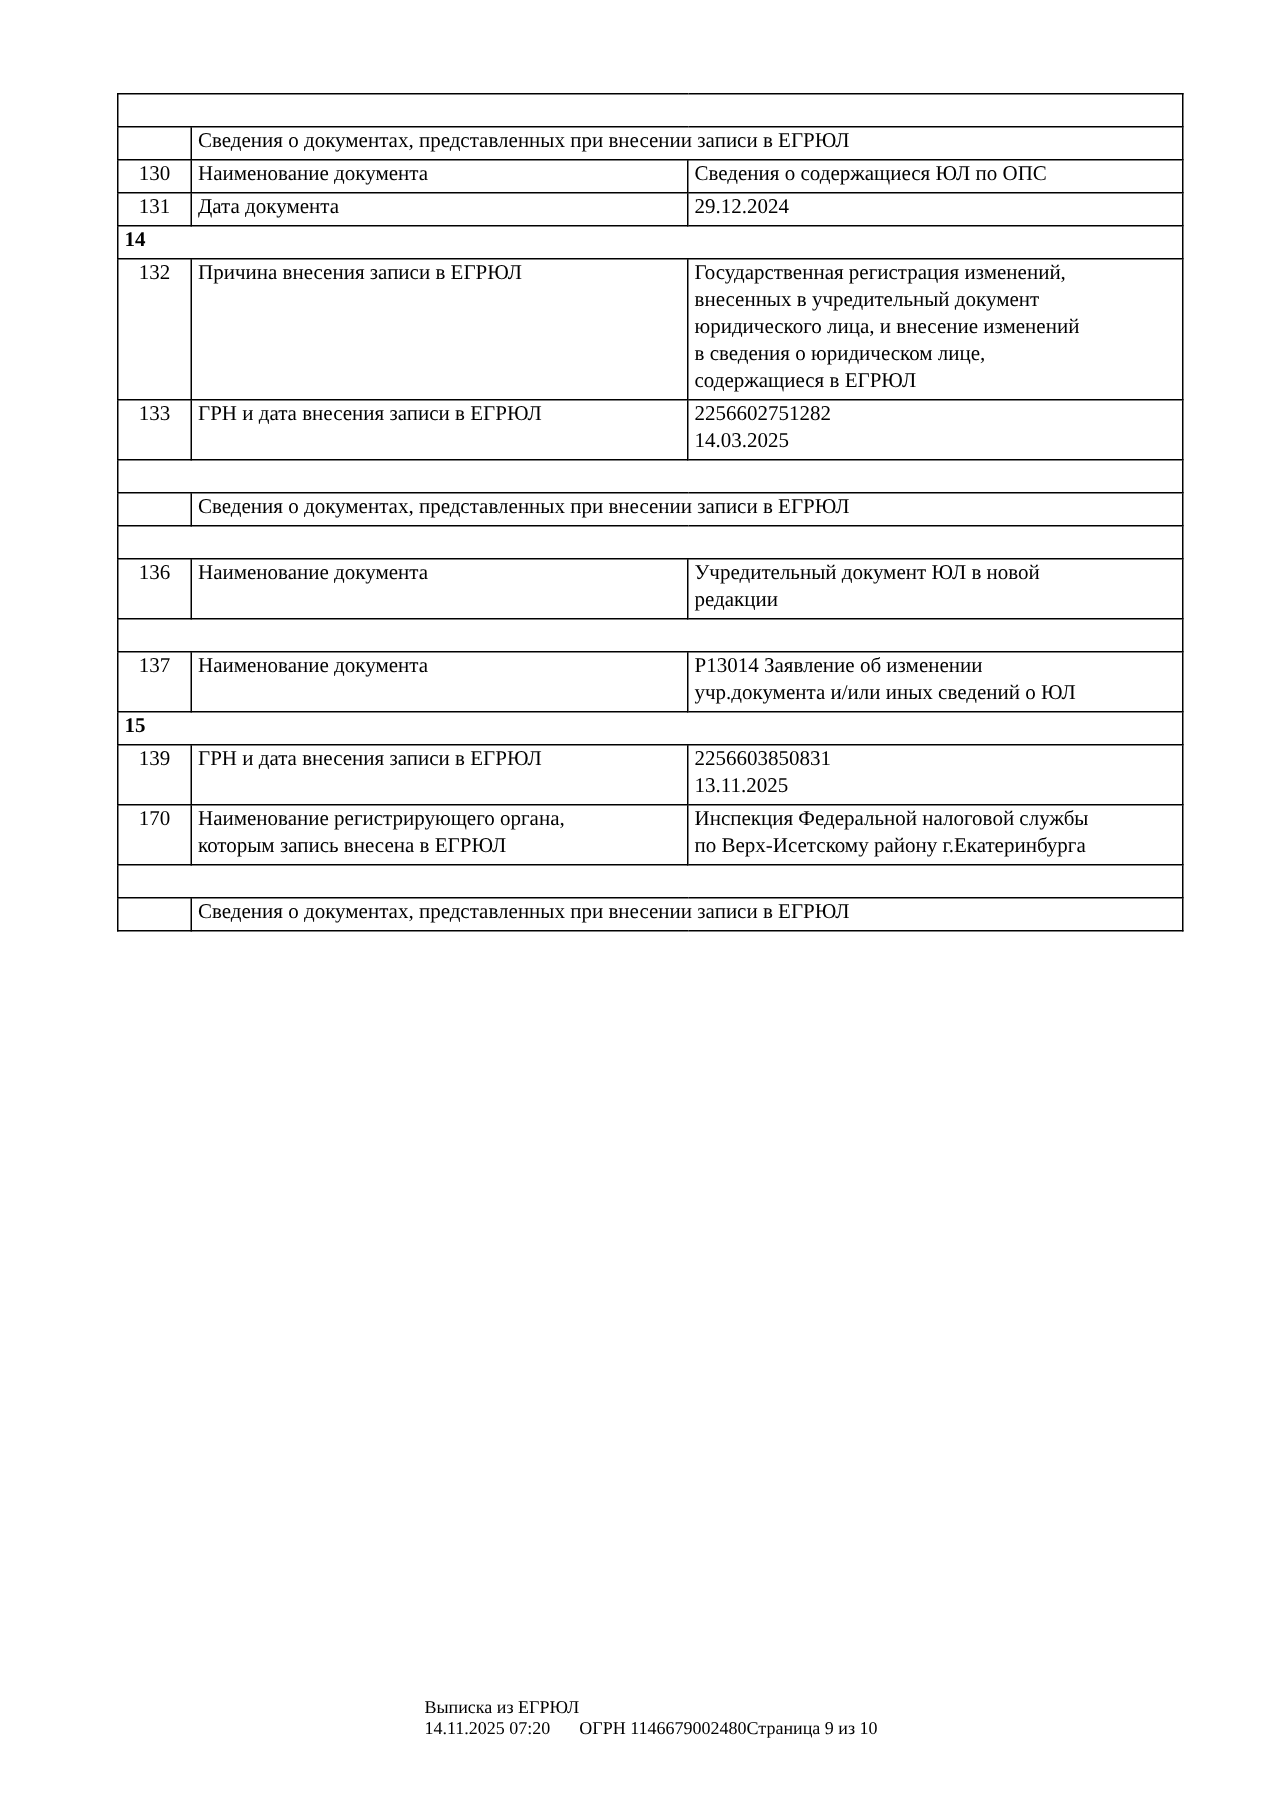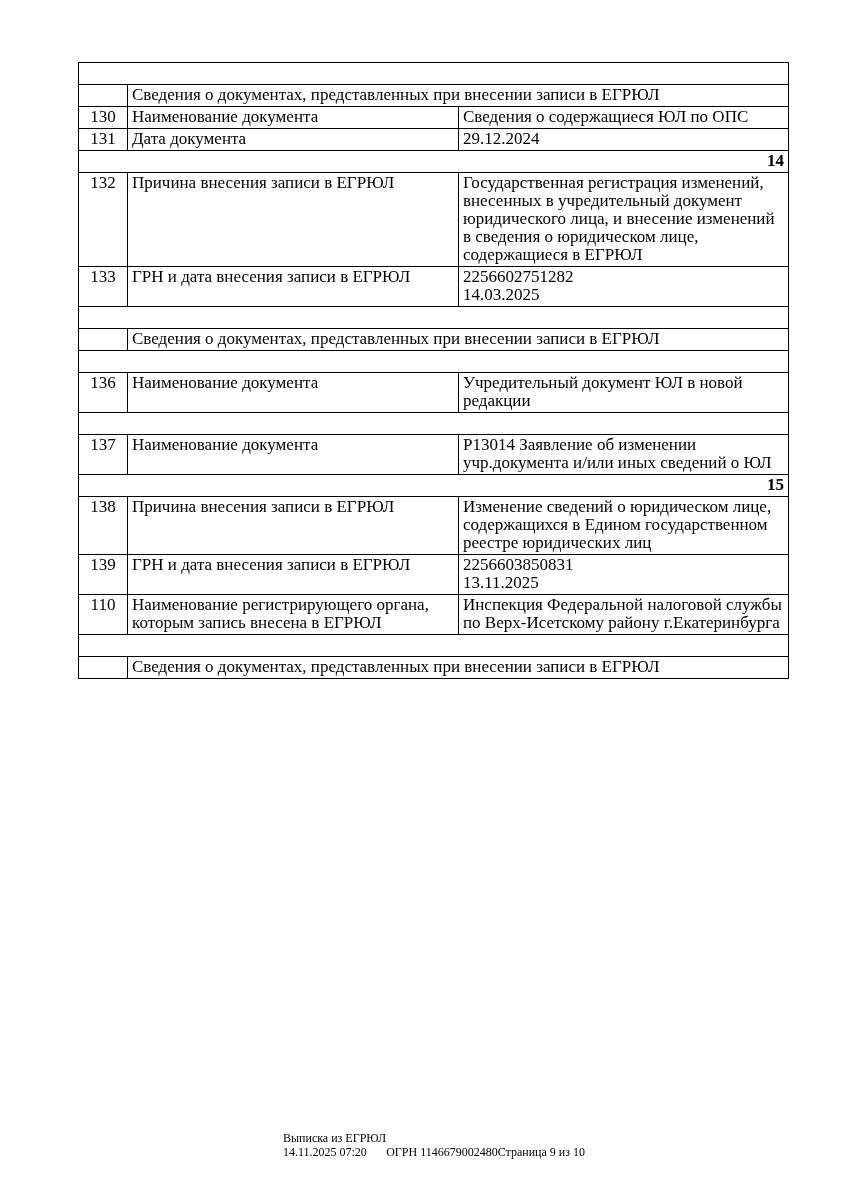--- a/index.html
+++ b/index.html
@@ -19,36 +19,36 @@
   table.egrul {
     position: absolute;
     left: 78px;
     top: 62px;
     width: 710px;
     border-collapse: collapse;
     table-layout: fixed;
   }
   table.egrul td {
     border: 1.5px solid #000000;
-    font-size: 17px;
+    font-size: 14px;
     line-height: 18px;
     vertical-align: top;
     padding: 1px 4px 2px 4px;
     overflow: hidden;
   }
   td.num {
     text-align: center;
     padding-right: 6px;
   }
   td.spacer {
     height: 18px;
   }
   td.section {
     font-weight: bold;
-    text-align: right;
+    text-align: left;
   }
   td.group {
     text-align: left;
   }
   .footer {
     position: absolute;
     left: 78px;
     top: 1131px;
     width: 712px;
     display: flex;
@@ -126,31 +126,26 @@
         </tr>
         <tr>
           <td class="num">137</td>
           <td class="label">Наименование документа</td>
           <td class="value">Р13014 Заявление об изменении<br>учр.документа и/или иных сведений о ЮЛ</td>
         </tr>
         <tr>
           <td class="section" colspan="3">15</td>
         </tr>
         <tr>
-          <td class="num">138</td>
-          <td class="label">Причина внесения записи в ЕГРЮЛ</td>
-          <td class="value">Изменение сведений о юридическом лице,<br>содержащихся в Едином государственном<br>реестре юридических лиц</td>
-        </tr>
-        <tr>
           <td class="num">139</td>
           <td class="label">ГРН и дата внесения записи в ЕГРЮЛ</td>
           <td class="value">2256603850831<br>13.11.2025</td>
         </tr>
         <tr>
-          <td class="num">110</td>
+          <td class="num">170</td>
           <td class="label">Наименование регистрирующего органа,<br>которым запись внесена в ЕГРЮЛ</td>
           <td class="value">Инспекция Федеральной налоговой службы<br>по Верх-Исетскому району г.Екатеринбурга</td>
         </tr>
         <tr>
           <td class="spacer" colspan="3"></td>
         </tr>
         <tr>
           <td class="num"></td>
           <td class="group" colspan="2">Сведения о документах, представленных при внесении записи в ЕГРЮЛ</td>
         </tr>

